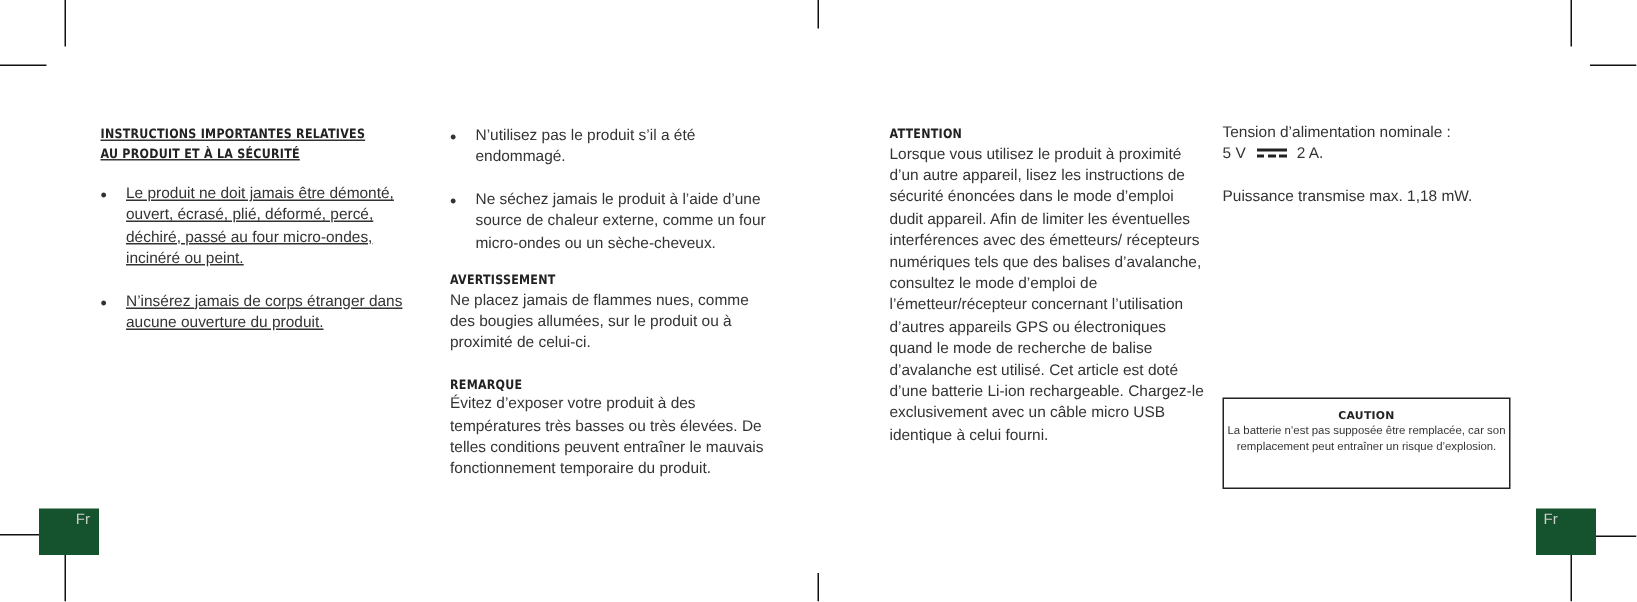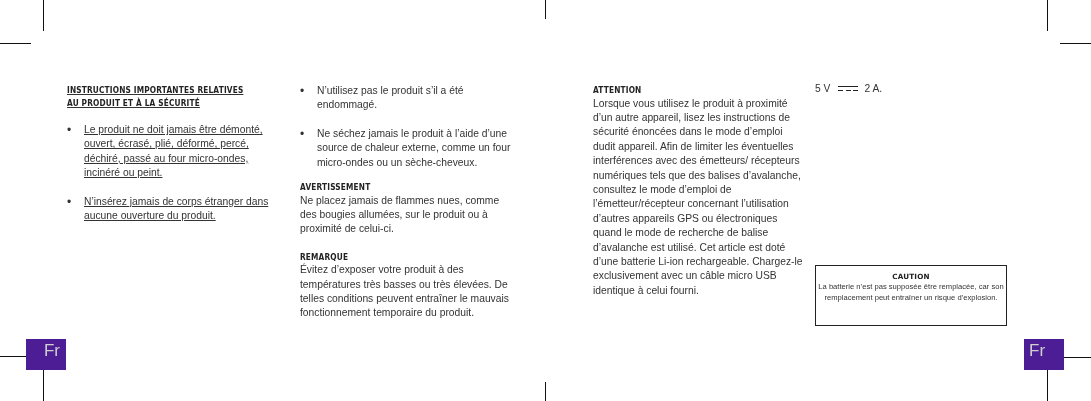--- a/index.html
+++ b/index.html
@@ -10,22 +10,22 @@
   .head { font-family:"DejaVu Sans", sans-serif; font-weight:bold; font-size:8.6px; letter-spacing:0.2px;
           line-height:12.5px; color:#222; transform:scaleX(0.86); transform-origin:left; white-space:nowrap; }
   p { margin:0; }
   ul { list-style:none; margin:0; padding:0; }
   li { position:relative; padding-left:17px; margin-bottom:14px; }
   li::before { content:"•"; position:absolute; left:0; top:0; font-size:12px; }
   .gap { height:14px; }
   .caution { position:absolute; left:815px; top:265px; width:192px; height:61px; border:1px solid #222;
              text-align:center; font-size:7.6px; line-height:10.8px; color:#333; box-sizing:border-box; padding-top:6px; }
   .caution .head { font-size:7.2px; display:block; transform:none; line-height:10px; }
-  .tab { position:absolute; top:339px; width:40px; height:31px; background:#4c1d95; color:#cfcfcf;
-         font-size:17px; }
+  .tab { position:absolute; top:339px; width:40px; height:31px; background:#14532d; color:#cfcfcf;
+         font-size:10px; }
   .dc { display:inline-block; vertical-align:middle; width:20px; height:7px; margin:0 6px 0 8px; position:relative; }
   .dc::before { content:""; position:absolute; left:0; right:0; top:0; height:1.5px; background:#222; }
   .dc::after { content:""; position:absolute; left:0; right:0; top:4px; height:1.5px;
                background:repeating-linear-gradient(90deg,#222 0 5px,transparent 5px 7.5px); }
 </style>
 </head>
 <body>
 
 <div class="crop" style="left:43px;top:0;width:1px;height:31px;"></div>
 <div class="crop" style="left:0;top:43px;width:31px;height:1px;"></div>
@@ -59,24 +59,26 @@
   <div class="head">REMARQUE</div>
   <p>Évitez d’exposer votre produit à des températures très basses ou très élevées. De telles conditions peuvent entraîner le mauvais fonctionnement temporaire du produit.</p>
 </div>
 
 <div class="col" style="left:593px;width:211px;">
   <div class="head">ATTENTION</div>
   <p>Lorsque vous utilisez le produit à proximité d’un autre appareil, lisez les instructions de sécurité énoncées dans le mode d’emploi dudit appareil. Afin de limiter les éventuelles interférences avec des émetteurs/ récepteurs numériques tels que des balises d’avalanche, consultez le mode d’emploi de l’émetteur/récepteur concernant l’utilisation d’autres appareils GPS ou électroniques quand le mode de recherche de balise d’avalanche est utilisé. Cet article est doté d’une batterie Li-ion rechargeable. Chargez-le exclusivement avec un câble micro USB identique à celui fourni.</p>
 </div>
 
 <div class="col" style="left:815px;width:210px;top:82px;">
+  <p>Tension d’alimentation nominale :</p>
   <p>
     <span>5 V</span><span class="dc"></span><span>2 A.</span>
   </p>
   <div class="gap"></div>
+  <p>Puissance transmise max. 1,18 mW.</p>
 </div>
 
 <div class="caution">
   <span class="head">CAUTION</span>
   <span>La batterie n’est pas supposée être remplacée, car son remplacement peut entraîner un risque d’explosion.</span>
 </div>
 
 <div class="tab" style="left:26px;">
   <span style="position:absolute;right:6px;top:2px;">Fr</span>
 </div>

